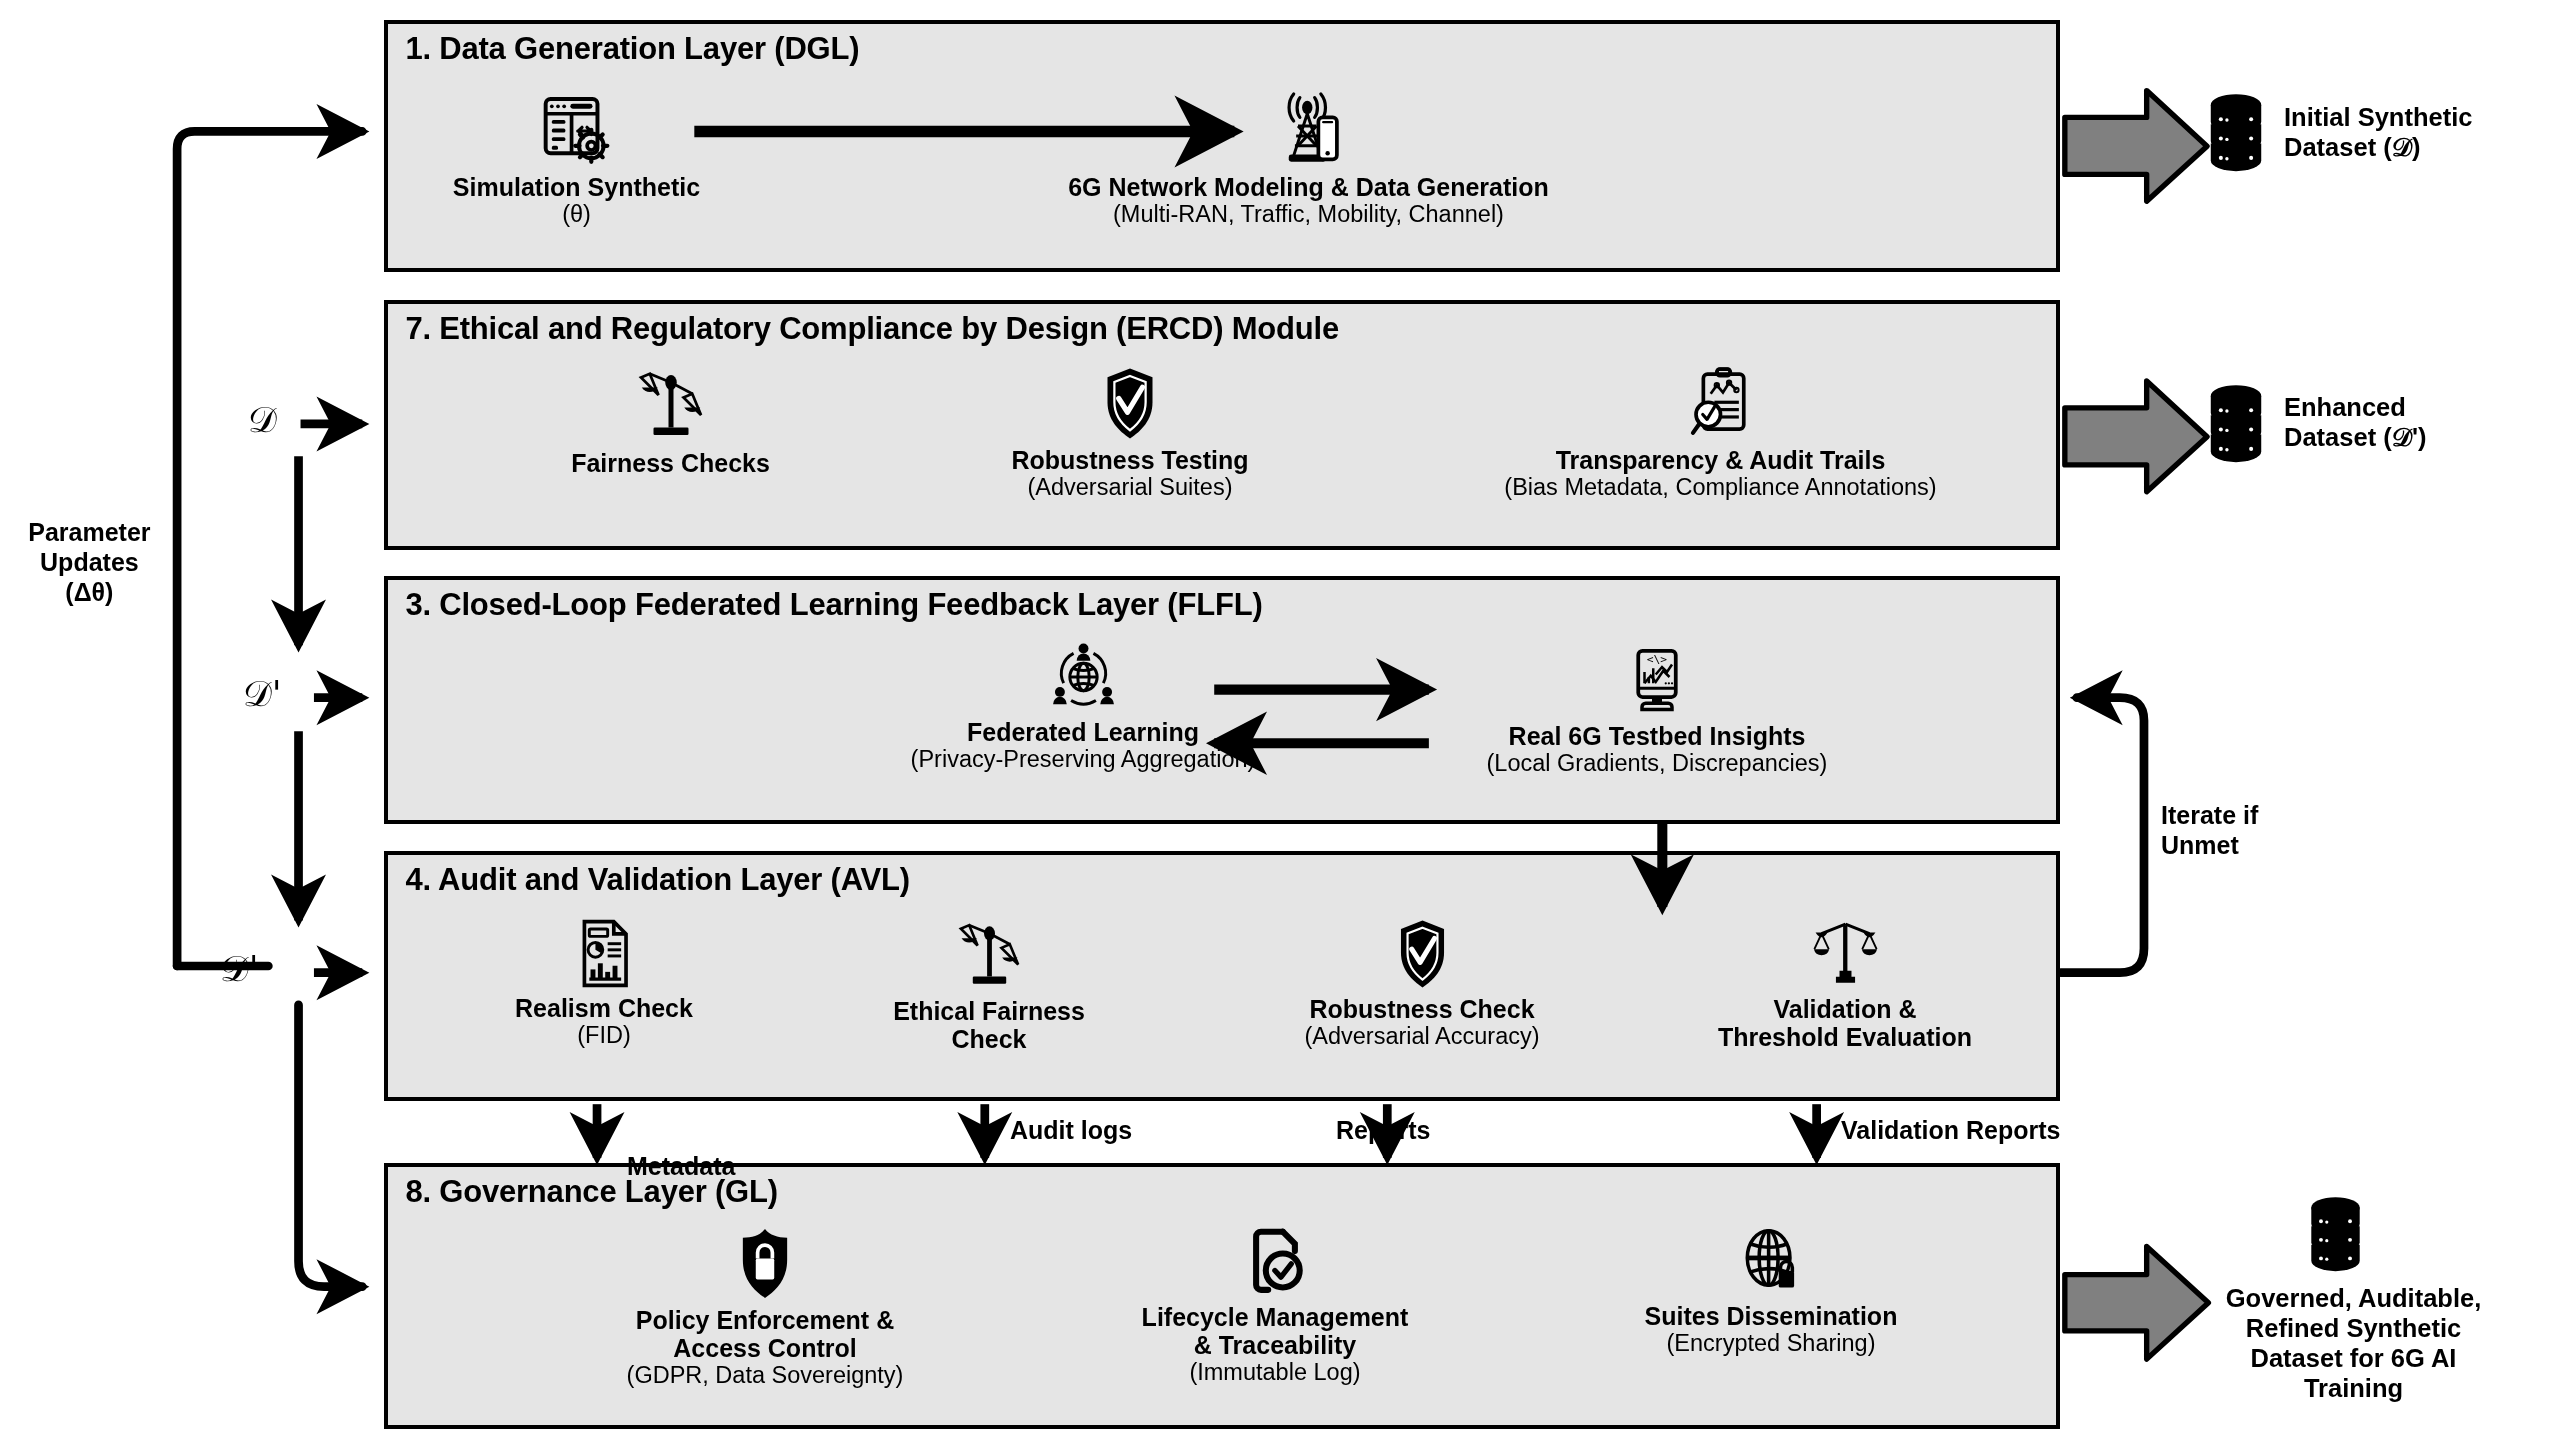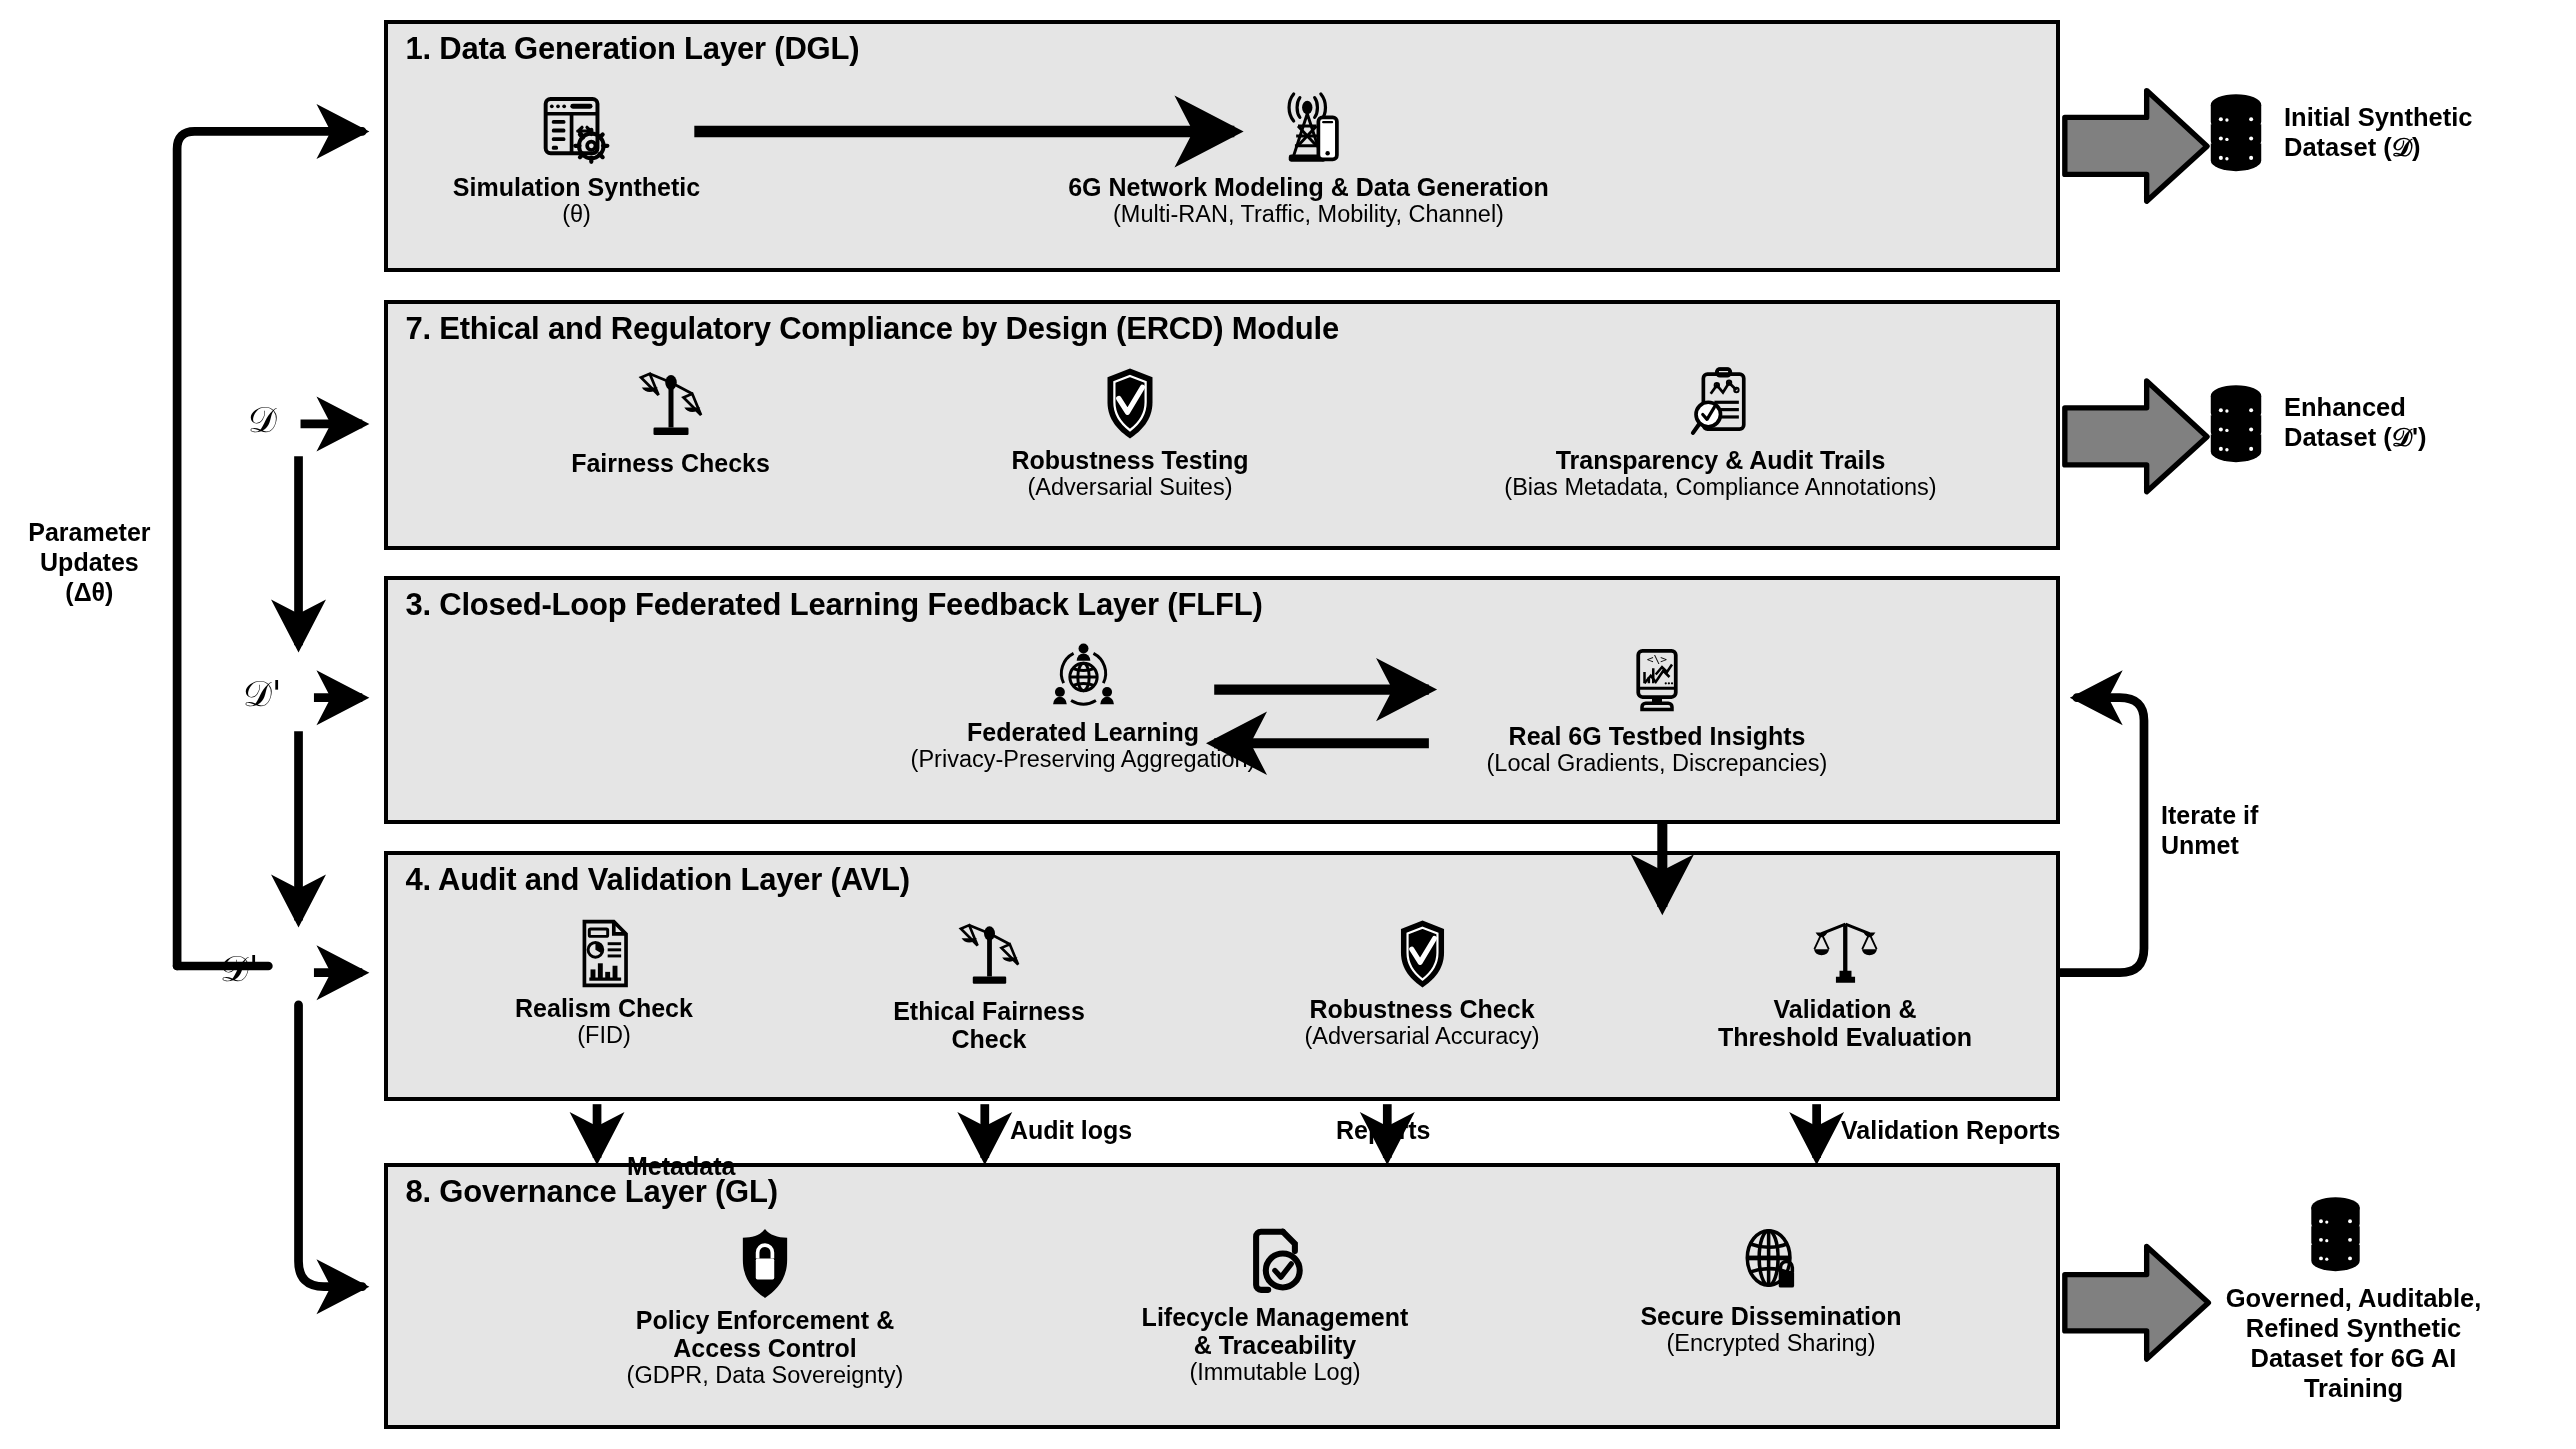--- a/index.html
+++ b/index.html
@@ -335,21 +335,21 @@
           <path d="M9 14 Q25 20 41 14"></path>
           <path d="M9 38 Q25 32 41 38"></path>
         </g>
         <rect x="7" y="24" width="36" height="4"></rect>
         <g>
           <path d="M35 38 v-4 a5 5 0 0 1 10 0 v4" fill="none" stroke="#000" stroke-width="3"></path>
           <rect x="33.5" y="37" width="13" height="14" rx="1.6"></rect>
         </g>
       </svg>
     </span>
-    <div class="t1">Secure Dissemination</div>
+    <div class="t1">Suites Dissemination</div>
     <div class="t2">(Encrypted Sharing)</div>
   </div>
 
   <div class="dsym" style="left:248px;top:402px;">𝒟</div>
   <div class="dsym" style="left:243px;top:676px;">𝒟'</div>
   <div class="dsym" style="left:220px;top:951px;">𝒟'</div>
 
   <div class="sidelabel" style="left:5.4px;top:517px;width:168px;">Parameter
 Updates
 (Δθ)</div>

